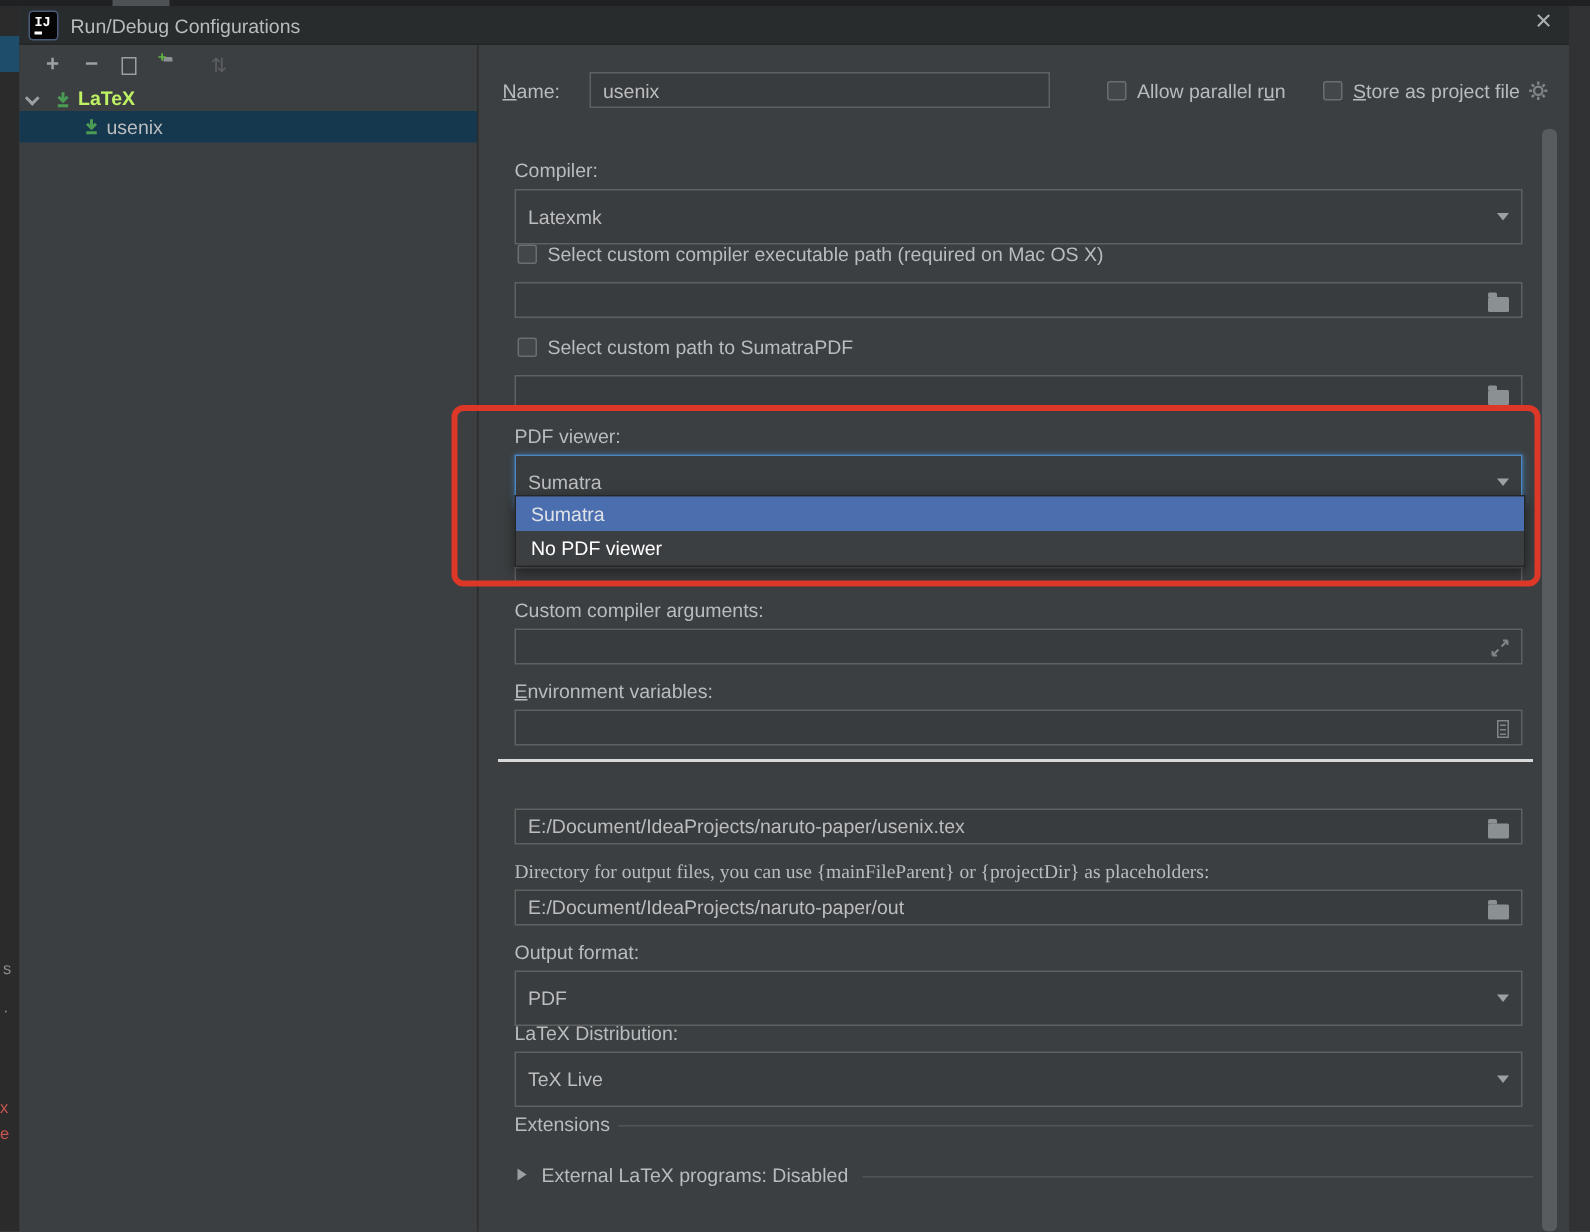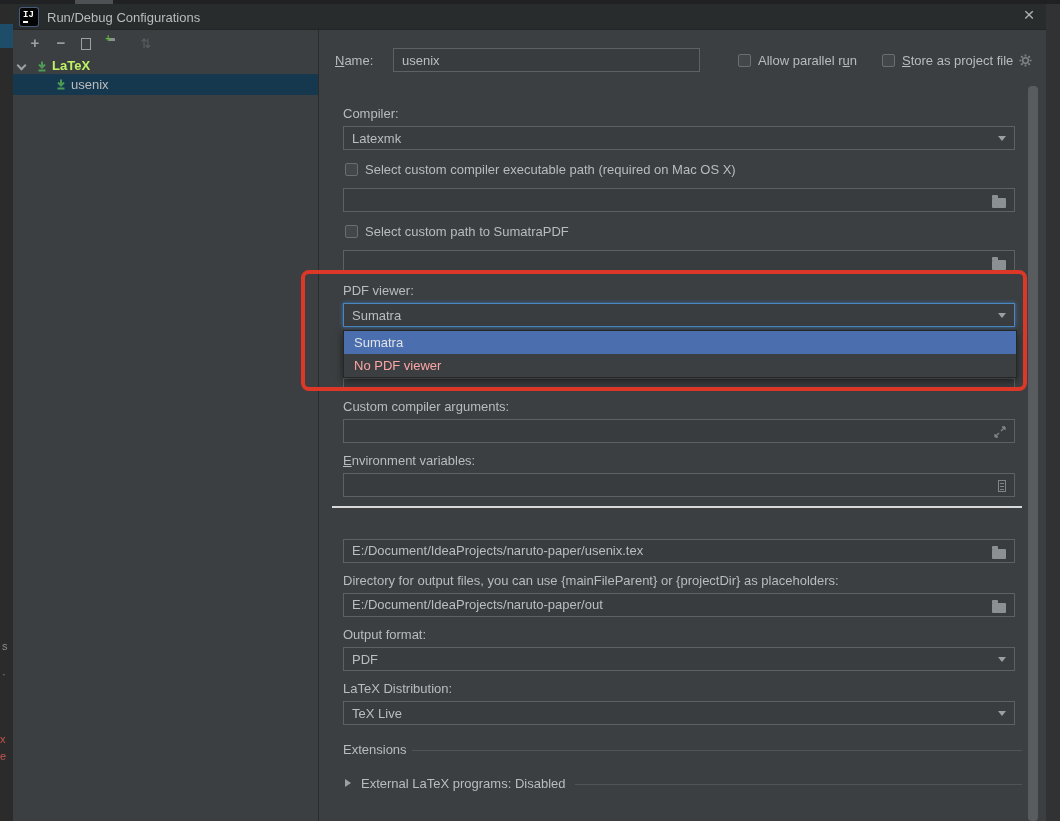--- a/index.html
+++ b/index.html
@@ -40,29 +40,29 @@
   .tree-row-group { left:13px; top:56px; width:306px; height:20px; }
   .chev-down { left:18px; top:62px; width:7px; height:7px; border-right:2px solid #9da0a2; border-bottom:2px solid #9da0a2; transform:rotate(45deg); }
   .run-icon { width:12px; height:12px; }
   .tree-group-label { font-weight:bold; color:#bef264; }
   .tree-row-item { left:13px; top:74px; width:305px; height:21px; background:#16384f; }
 
   
   .form-label { color:#b9bcbe; white-space:nowrap; }
   .mn { text-decoration:underline; }
   .field { background:#393c3e; border:1px solid #5e6162; height:24px; color:#bbbdbf; font-family:"Liberation Sans", sans-serif; font-size:13px; padding:0 8px; outline:none; }
-  .combo { background:#3a3d3f; border:1px solid #5e6162; height:24px; display:flex; align-items:center; padding:0 8px; }
+  .combo { background:#3a3d3f; border:1px solid #5e6162; height:37px; display:flex; align-items:center; padding:0 8px; }
   .combo .val { flex:1; }
   .combo-arrow { width:0; height:0; border-left:4px solid transparent; border-right:4px solid transparent; border-top:5px solid #9da0a2; }
   .combo.focused { border:1px solid #4a86c0; box-shadow:0 0 4px rgba(64,134,201,.8); }
   .checkbox { width:13px; height:13px; border:1px solid #6b6e70; border-radius:2px; background:#43474a; }
   .gear-svg { width:15px; height:15px; }
 
   .popup { background:#3c3f41; border:1px solid #242628; box-shadow:0 3px 8px rgba(0,0,0,.5); }
-  .popup-row { height:23px; line-height:23px; padding:0 10px; color:#fca5a5; }
+  .popup-row { height:23px; line-height:23px; padding:0 10px; color:#ffffff; }
   .popup-row.selected { background:#4b6eaf; color:#dfe3e8; }
 
   .field-icon-right { position:absolute; right:8px; top:6px; }
   .expand-svg, .paste-icon { opacity:.85; }
   .paste-icon { width:8px; height:12px; border:1px solid #8e9294; }
   .paste-icon::before { content:""; position:absolute; left:1px; top:2px; width:4px; height:1px; background:#8e9294; box-shadow:0 3px 0 #8e9294, 0 6px 0 #8e9294; }
 
   .sep-bright { background:#d8d8d8; height:2px; }
   .sep-thin { background:#515456; height:1px; }
   .scrollbar-thumb { left:1028px; top:86px; width:10px; height:735px; background:#595c5e; border-radius:4px; }
@@ -184,21 +184,21 @@
 </div>
 
 <div class="abs sep-bright" style="left:332px; top:506px; width:690px;"></div>
 
 <span class="abs form-label" style="left:343px; top:539px;">Main file to compile:</span>
 <div class="abs field" style="left:343px; top:539px; width:672px;">
   <span style="line-height:22px;">E:/Document/IdeaProjects/naruto-paper/usenix.tex</span>
   <span class="field-icon-right folder-base" style="top:9px;"></span>
 </div>
 
-<span class="abs form-label" style="left:343px; top:573px;">Directory for output files, you can use {mainFileParent} or {projectDir} as placeholders:</span>
+<span class="abs form-label" style="left:343px; top:573px;font-family:Liberation Serif, serif;">Directory for output files, you can use {mainFileParent} or {projectDir} as placeholders:</span>
 <div class="abs field" style="left:343px; top:593px; width:672px;">
   <span style="line-height:22px;">E:/Document/IdeaProjects/naruto-paper/out</span>
   <span class="field-icon-right folder-base" style="top:9px;"></span>
 </div>
 
 <span class="abs form-label" style="left:343px; top:627px;">Output format:</span>
 <div class="abs combo" style="left:343px; top:647px; width:672px;">
   <span class="val">PDF</span>
   <span class="combo-arrow"></span>
 </div>

